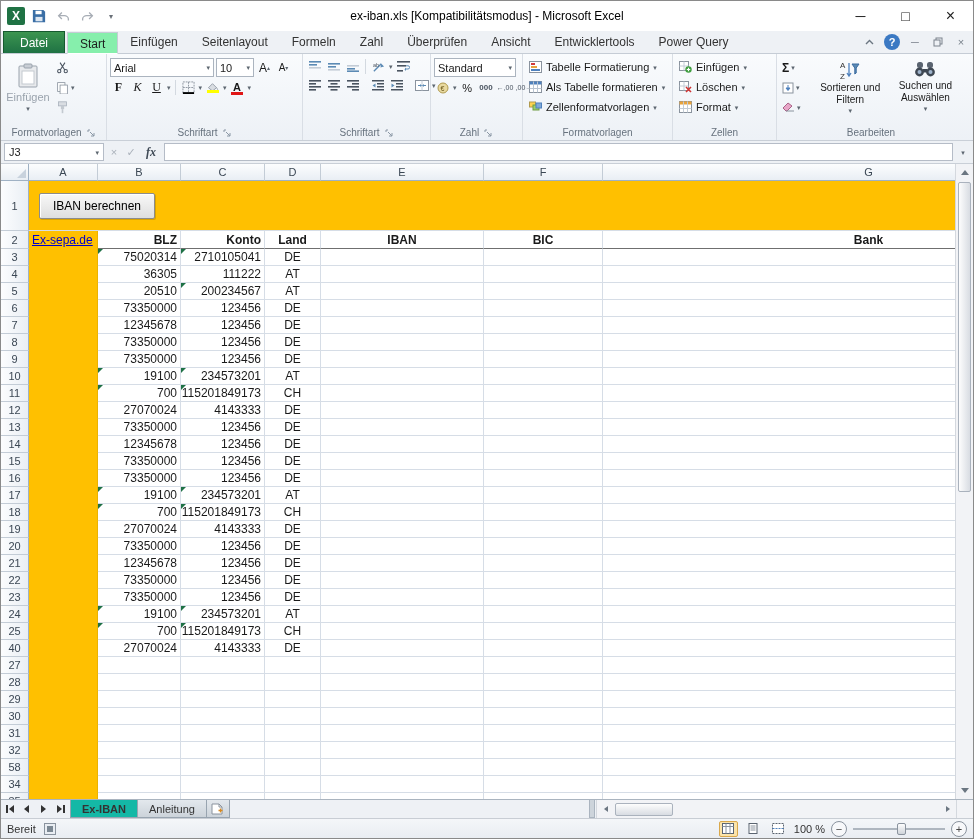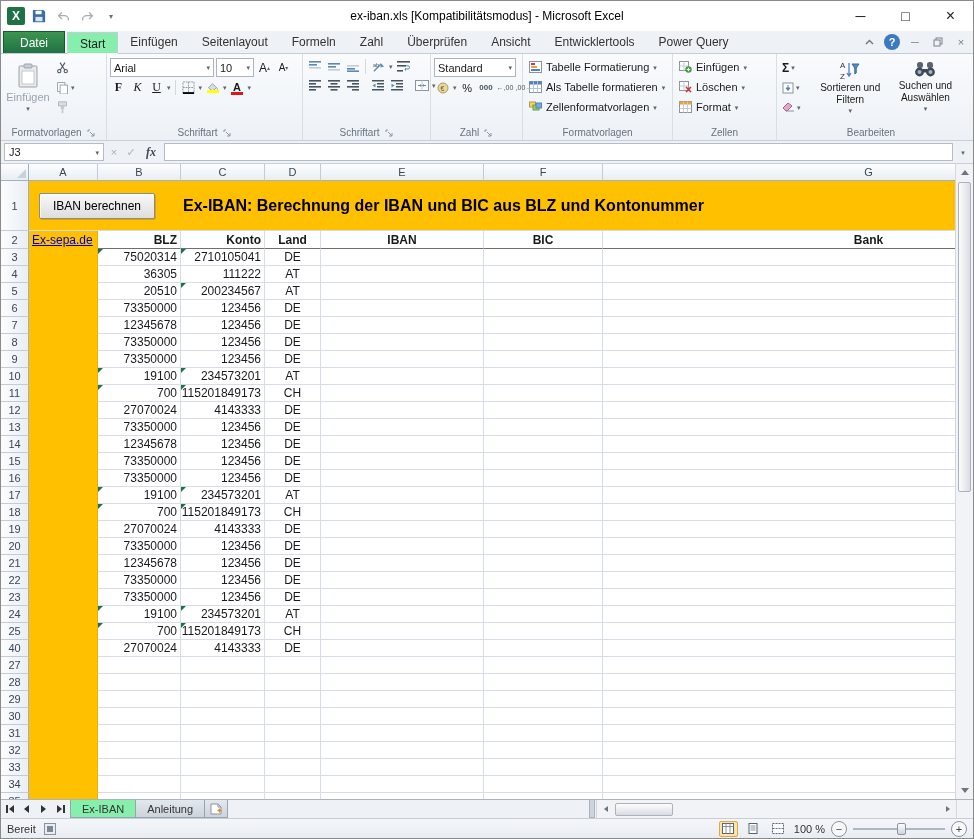--- a/index.html
+++ b/index.html
@@ -89,21 +89,21 @@
 .tri.right{border-top:4px solid transparent;border-bottom:4px solid transparent;border-left:5px solid #333}
 .tri.sm-left{border-top:3px solid transparent;border-bottom:3px solid transparent;border-right:4px solid #6b7681}
 .tri.sm-right{border-top:3px solid transparent;border-bottom:3px solid transparent;border-left:4px solid #6b7681}
 .navbar-bar{width:2px;height:8px;background:#333}
 
 
 .tabbar{flex:0 0 19px;display:flex;align-items:stretch;background:#eef1f5;border-top:1px solid #aab4bf}
 .nav{width:17px;display:flex;align-items:center;justify-content:center;gap:1px}
 #sheet-tabs{display:flex;align-items:stretch;margin-left:2px}
 .stab{padding:0 11px;display:flex;align-items:center;border:1px solid #98a4b0;border-top:none;background:linear-gradient(#e3e8ed,#ccd3da);margin-left:-1px;font-size:11px;color:#333}
-.stab.active{background:#86efac;font-weight:normal;z-index:1}
+.stab.active{background:#14b8a6;font-weight:bold;z-index:1}
 .instab{width:24px;display:flex;align-items:center;justify-content:center;border:1px solid #98a4b0;border-top:none;background:linear-gradient(#e3e8ed,#ccd3da);margin-left:-1px}
 .tabfill{flex:1}
 .tsplit{width:6px;background:#cdd4db;border:1px solid #aab4bf;border-top:none;margin:0 1px}
 .hscroll{width:360px;display:flex;align-items:center;background:#f2f3f6;border-left:1px solid #d4d8de}
 .hthumb{width:58px;height:13px;margin:0 1px;background:linear-gradient(#fdfdfd,#d8dce2);border:1px solid #aab2bd;border-radius:2px}
 .htrack{flex:1;height:100%}
 .corner{width:17px;background:#f2f3f6;border-left:1px solid #d4d8de}
 
 
 .statusbar{flex:0 0 20px;background:linear-gradient(#f4f6f9,#e9edf2);border-top:1px solid #c8cdd4;display:flex;align-items:center;font-size:11px;color:#333;padding:0 6px;gap:8px}
@@ -579,21 +579,20 @@
             <div class="ghead" style="width: 84px;">C</div>
             <div class="ghead" style="width: 56px;">D</div>
             <div class="ghead" style="width: 163px;">E</div>
             <div class="ghead" style="width: 119px;">F</div>
             <div class="ghead" style="width: 532px;">G</div>
           </div>
           <div class="grow" style="height: 50px;">
             <div class="grhead">1</div>
             <div class="band" style="width: 1106px;">
               <div class="iban-btn">IBAN berechnen</div>
-              <div class="band-title">Ex-IBAN: Berechnung der IBAN und BIC aus BLZ und Kontonummer</div>
             </div>
           </div>
           <div class="grow" style="height: 18px;">
             <div class="grhead">2</div>
             <div class="cell gold" style="width: 69px;">
               <div class="sheet-link">Ex-sepa.de</div>
             </div>
             <div class="cell bold hdr2 r" style="width: 83px;">BLZ</div>
             <div class="cell bold hdr2 r" style="width: 84px;">Konto</div>
             <div class="cell bold hdr2 c" style="width: 56px;">Land</div>
@@ -895,21 +894,21 @@
             <div class="grhead">32</div>
             <div class="cell gold" style="width: 69px;"></div>
             <div class="cell r" style="width: 83px;"></div>
             <div class="cell r" style="width: 84px;"></div>
             <div class="cell c" style="width: 56px;"></div>
             <div class="cell" style="width: 163px;"></div>
             <div class="cell" style="width: 119px;"></div>
             <div class="cell" style="width: 532px;"></div>
           </div>
           <div class="grow" style="height: 17px;">
-            <div class="grhead">33</div>
+            <div class="grhead">58</div>
             <div class="cell gold" style="width: 69px;"></div>
             <div class="cell r" style="width: 83px;"></div>
             <div class="cell r" style="width: 84px;"></div>
             <div class="cell c" style="width: 56px;"></div>
             <div class="cell" style="width: 163px;"></div>
             <div class="cell" style="width: 119px;"></div>
             <div class="cell" style="width: 532px;"></div>
           </div>
           <div class="grow" style="height: 17px;">
             <div class="grhead">34</div>

